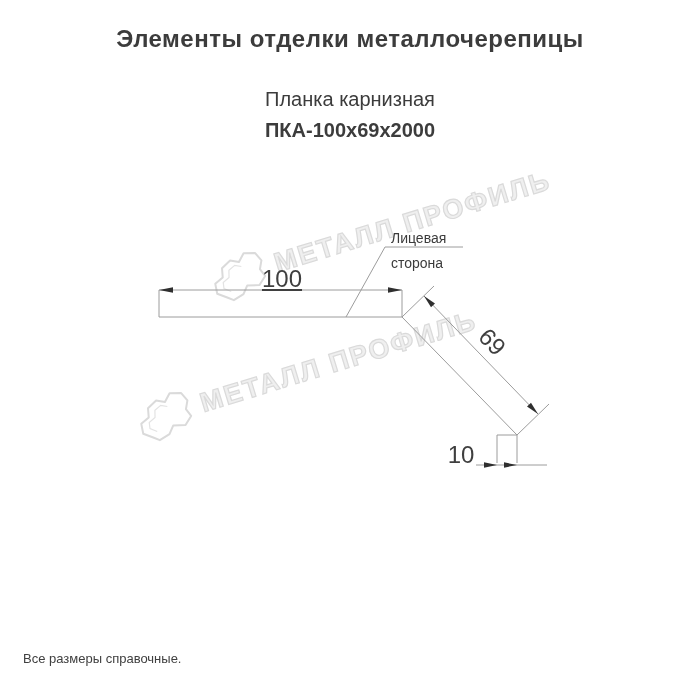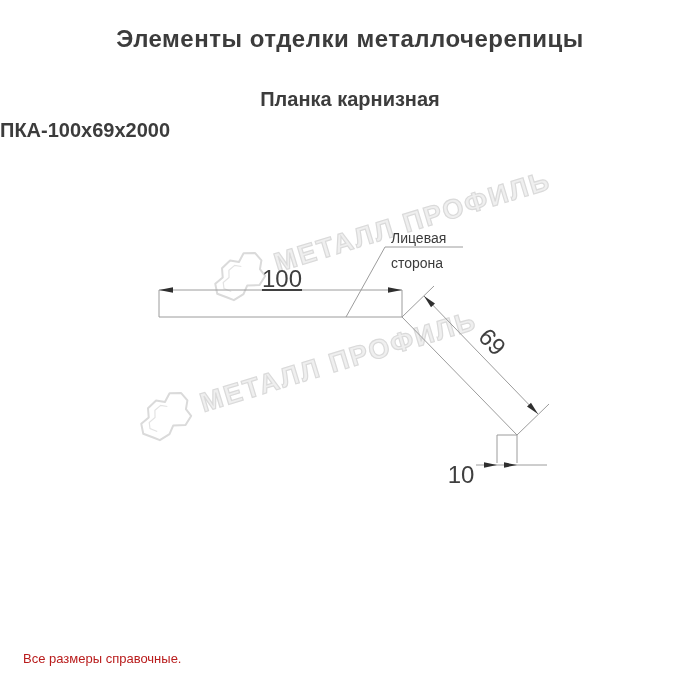--- a/index.html
+++ b/index.html
@@ -9,24 +9,24 @@
     font-family:"Liberation Sans", sans-serif; overflow:hidden;
   }
   .abs { position:absolute; }
 
   .title {
     left:0; top:25px; width:700px; text-align:center;
     font-size:24px; font-weight:700; color:#3c3c3c; letter-spacing:0.5px;
   }
   .product-name {
     left:0; top:88px; width:700px; text-align:center;
-    font-size:20px; font-weight:700; color:#3c3c3c;
+    font-size:20px; font-weight:400; color:#3c3c3c;
   }
   .product-code {
-    left:0; top:119px; width:700px; text-align:left;
+    left:0; top:119px; width:700px; text-align:center;
     font-size:20px; font-weight:700; color:#3c3c3c;
   }
 
   
   .wm {
     display:flex; align-items:center; gap:8px;
     transform-origin:0 50%; transform:rotate(-17deg);
     pointer-events:none; white-space:nowrap;
   }
   .wm-text {
@@ -38,29 +38,29 @@
 
   svg.drawing { left:0; top:0; }
   .dline { stroke:#9c9c9c; stroke-width:1; fill:none; }
   .arrow { fill:#2f2f2f; stroke:none; }
 
   .dim-label {
     color:#3f3f3f; font-size:24px; text-align:center;
   }
   .dim-100 { left:254px; top:265px; width:56px;text-decoration:underline; }
   .dim-69  { left:472px; top:328px; width:40px; transform:rotate(46deg); }
-  .dim-10  { left:441px; top:441px; width:40px;margin-top:20px; }
+  .dim-10  { left:441px; top:441px; width:40px; }
 
   .face-label {
     left:391px; top:231px; font-size:14px; line-height:15px;
     color:#3b3b3b; display:flex; flex-direction:column;
   }
   .face-label span:last-child { padding-top:10px; }
 
-  .notes { left:23px; top:650px; font-size:13px; line-height:17.5px; color:#b91c1c; }
+  .notes { left:23px; top:650px; font-size:13px; line-height:17.5px; color:#404040; }
 </style>
 </head>
 <body>
 
 <div class="page">
 
   <div class="abs title">Элементы отделки металлочерепицы</div>
   <div class="abs product-name">Планка карнизная</div>
   <div class="abs product-code">ПКА-100х69х2000</div>
 

